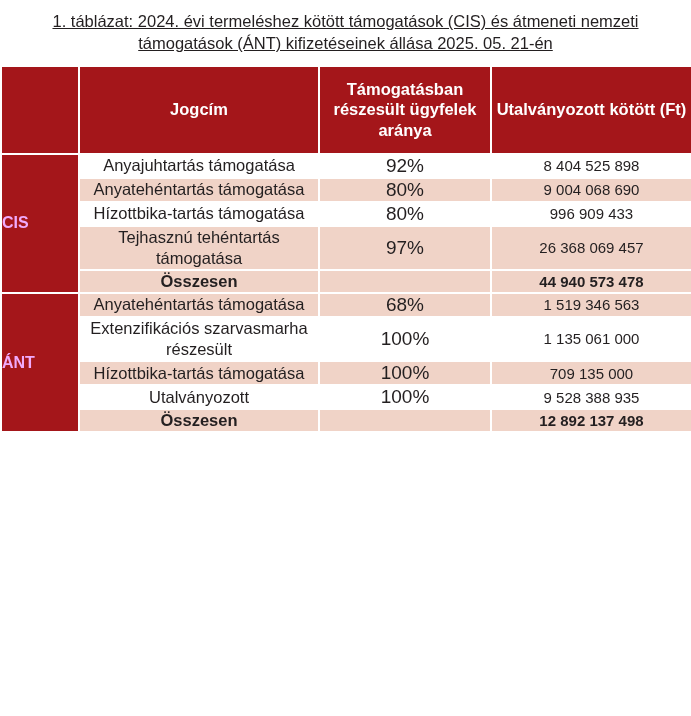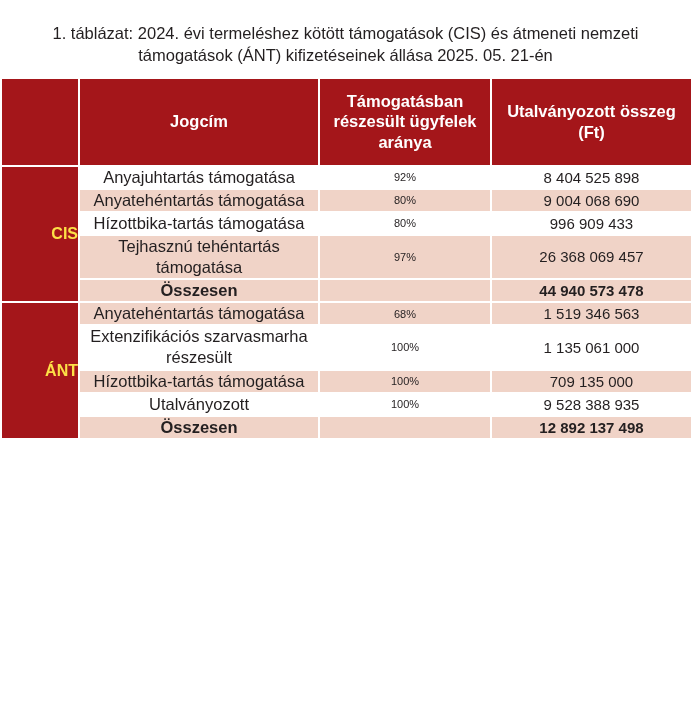--- a/index.html
+++ b/index.html
@@ -11,22 +11,23 @@
     width: 691px;
     height: 716px;
     font-family: "Liberation Sans", sans-serif;
     color: #231f20;
     overflow: hidden;
   }
   .caption {
     font-size: 16.5px;
     line-height: 1.35;
     text-align: center;
-    padding: 22px 18px 10px 18px;
+    padding: 10px 18px 10px 18px;
     color: #231f20;
+    text-decoration: underline;
   }
   table.grant-table {
     border-collapse: collapse;
     width: 691px;
     table-layout: fixed;
   }
   table.grant-table td, table.grant-table th {
     border: 2px solid #ffffff;
     padding: 0;
   }
@@ -45,36 +46,36 @@
     text-align: center;
     vertical-align: middle;
     height: 86px;
     padding: 4px 6px;
   }
   thead th.corner {
     background: #a4161a;
   }
   td.group-cell {
     background: #a4161a;
-    color: #fde047;
+    color: #f0abfc;
     font-size: 16px;
     font-weight: bold;
-    text-align: right;
+    text-align: left;
     vertical-align: middle;
   }
   td.title-cell {
     font-size: 16.5px;
     text-align: center;
     vertical-align: middle;
     line-height: 1.28;
     padding: 8px 10px;
     margin-left: 23px;
   }
   td.ratio-cell {
-    font-size: 11px;
+    font-size: 19px;
     text-align: center;
     vertical-align: middle;
     padding: 8px 6px;
   }
   td.amount-cell {
     font-size: 15px;
     text-align: center;
     vertical-align: middle;
     padding: 8px 18px 8px 6px;
     white-space: nowrap;
@@ -107,21 +108,21 @@
     <col class="c-group">
     <col class="c-title">
     <col class="c-ratio">
     <col class="c-amount">
   </colgroup>
   <thead>
     <tr>
       <th class="corner"></th>
       <th>Jogcím</th>
       <th>Támogatásban részesült ügyfelek aránya</th>
-      <th>Utalványozott összeg (Ft)</th>
+      <th>Utalványozott kötött (Ft)</th>
     </tr>
   </thead>
   <tbody>
 
     <tr class="plain">
       <td class="group-cell" rowspan="5">CIS</td>
       <td class="title-cell">Anyajuhtartás támogatása</td>
       <td class="ratio-cell">92%</td>
       <td class="amount-cell">8 404 525 898</td>
     </tr>

